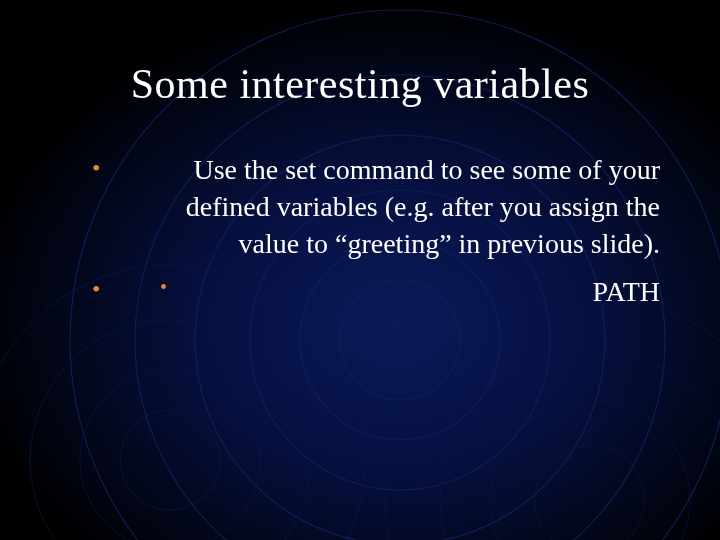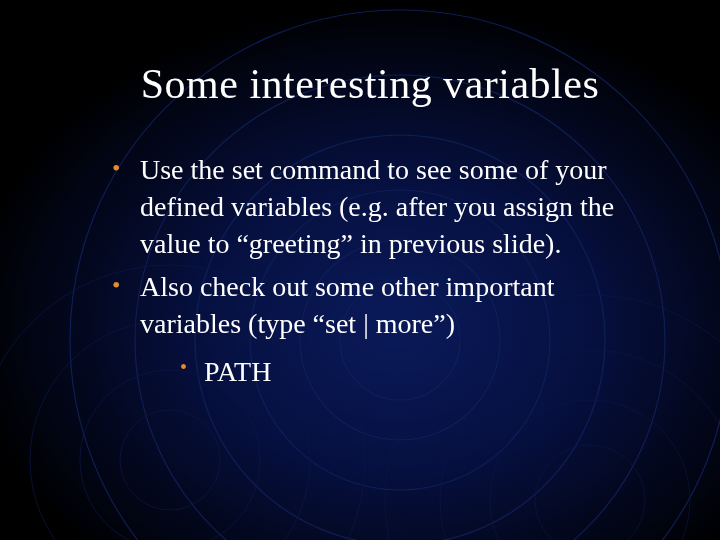--- a/index.html
+++ b/index.html
@@ -13,32 +13,33 @@
   .bg-circles {
     position: absolute;
     inset: 0;
     z-index: 0;
   }
   .slide {
     position: relative;
     z-index: 1;
     width: 720px;
     height: 540px;
-    padding: 60px 60px 40px 80px;
+    padding: 60px 60px 40px 60px;
   }
   .title {
     font-size: 42px;
     font-weight: normal;
     text-align: center;
     margin-bottom: 44px;
     letter-spacing: 0.5px;
   }
   ul.primary {
     list-style: none;
     padding-left: 32px;
+    text-align: right;
   }
   ul.primary > li {
     position: relative;
     font-size: 28px;
     line-height: 1.32;
     margin-bottom: 6px;
     padding-left: 28px;
   }
   ul.primary > li::before {
     content: "•";
@@ -103,19 +104,18 @@
     <circle cx="590" cy="500" r="150"></circle>
     <circle cx="590" cy="500" r="205"></circle>
   </g>
 </svg>
 
 <div class="slide">
   <h1 class="title">Some interesting variables</h1>
   <ul class="primary">
     <li>Use the set command to see some of your defined variables (e.g. after you assign the value to “greeting” in previous slide).</li>
     <li>
-      <span>Also check out some other important variables (type “set | more”)</span>
       <ul class="secondary">
         <li>PATH</li>
       </ul>
     </li>
   </ul>
 </div>
 
 </body></html>

